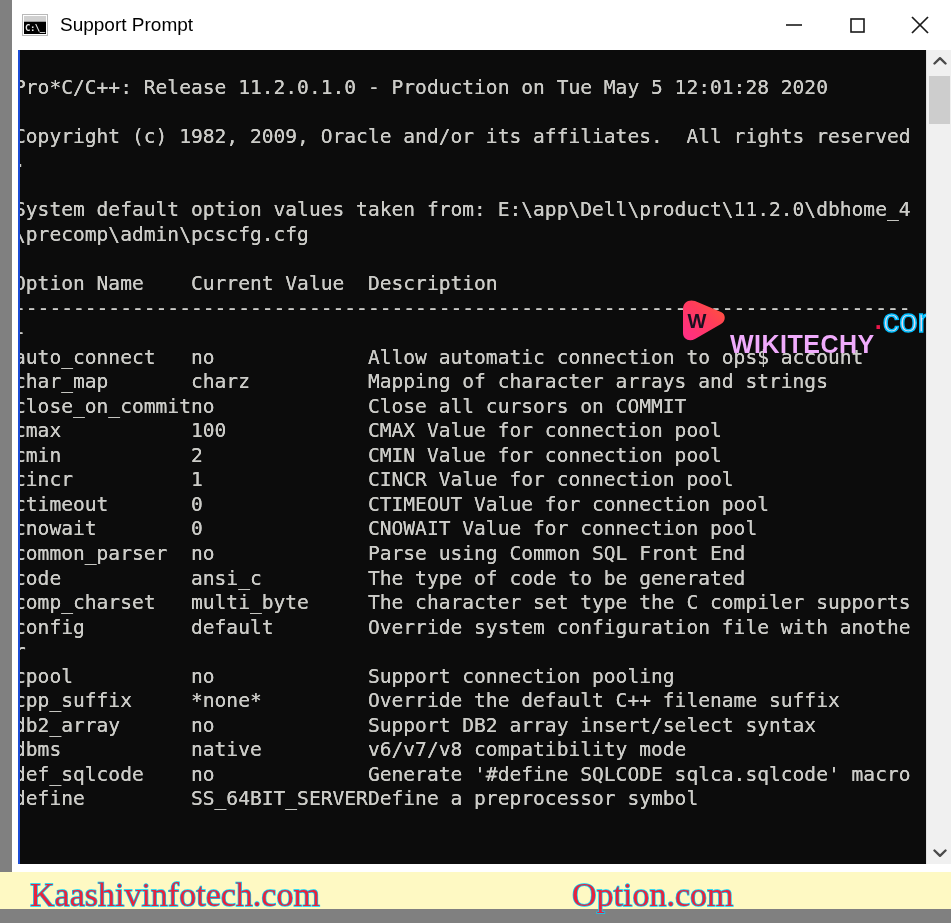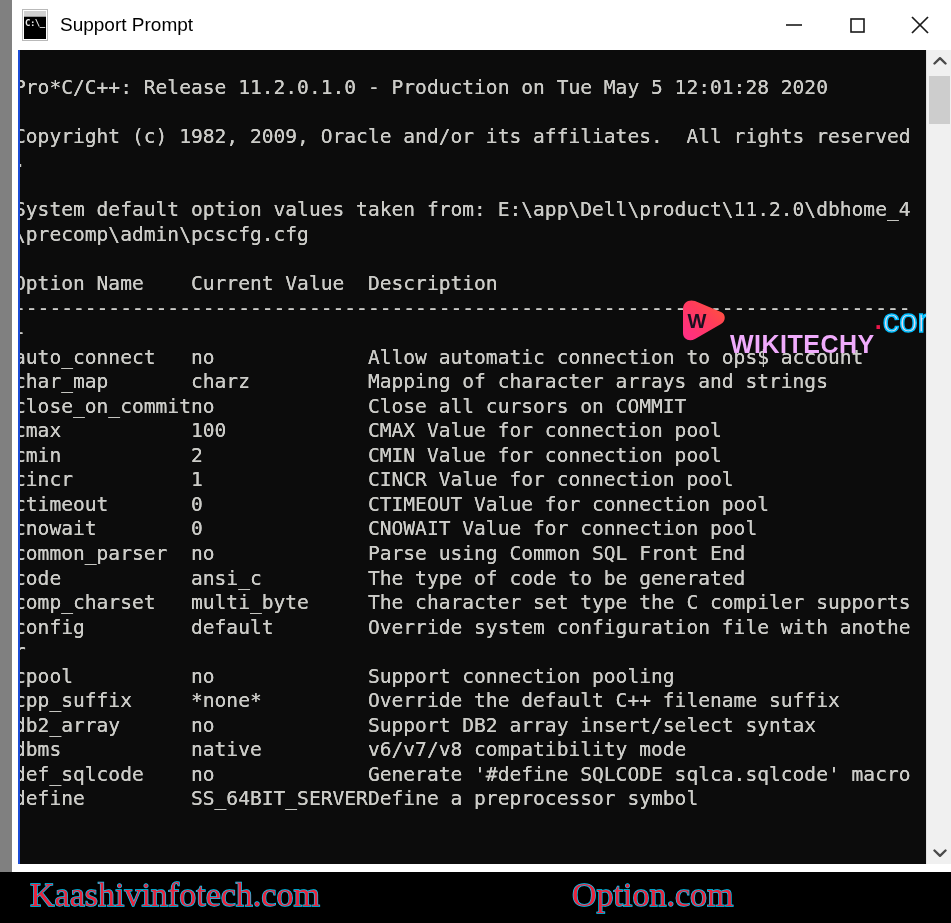--- a/index.html
+++ b/index.html
@@ -42,21 +42,21 @@
     align-items: center;
   }
   #title-left {
     display: flex;
     align-items: center;
     padding-left: 10px;
     height: 100%;
   }
   .app-icon {
     width: 26px;
-    height: 32px;
+    height: 22px;
     background: #ffffff;
     border: 1px solid #b9b9b9;
     box-sizing: border-box;
     position: relative;
     margin-right: 12px;
     flex: none;
   }
   .app-icon .ic-bar {
     position: absolute;
     left: 1px; top: 1px; right: 1px;
@@ -207,22 +207,22 @@
     line-height: 1;
     margin-left: 1px;
   }
 
   
   #banner {
     position: absolute;
     left: 0;
     top: 872px;
     width: 951px;
-    height: 51px;
-    background: #000000;
+    height: 37px;
+    background: #fef9c3;
   }
   .banner-text {
     position: absolute;
     font-family: "Liberation Serif", serif;
     font-size: 34px;
     color: #e8243c;
     -webkit-text-stroke: 1.4px #00d0ff;
     paint-order: stroke fill;
     white-space: nowrap;
     line-height: 1;

